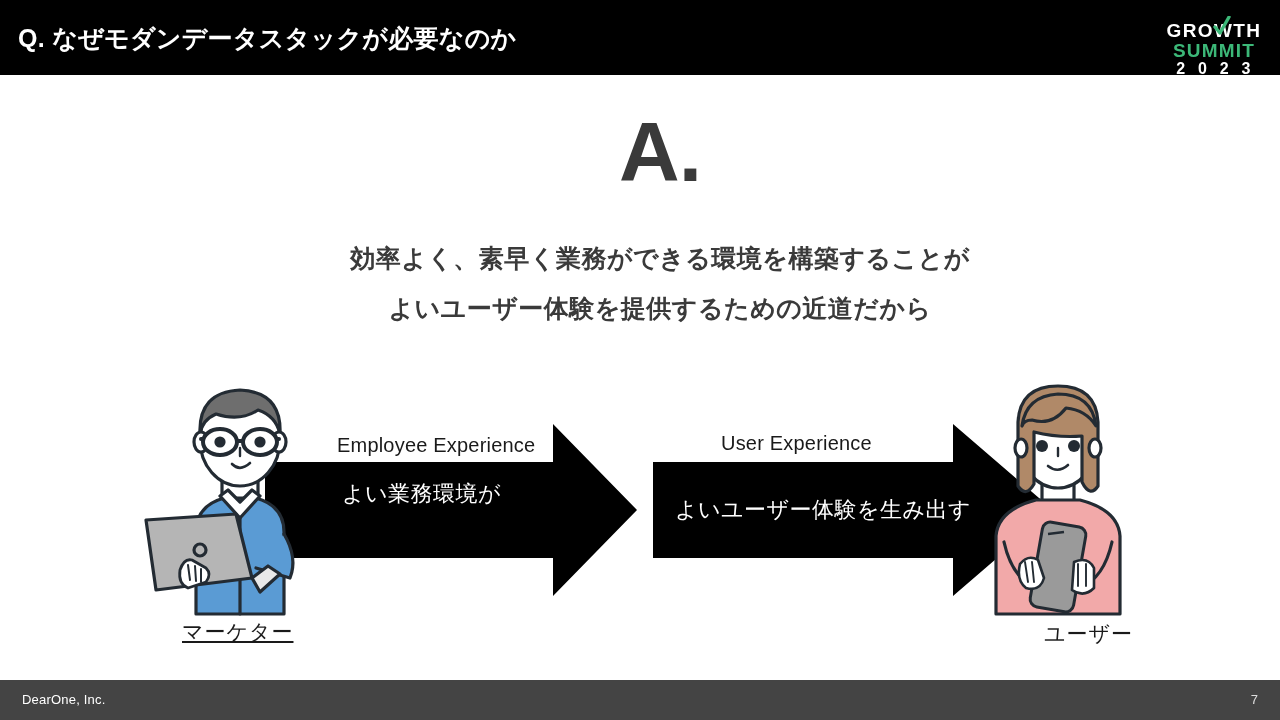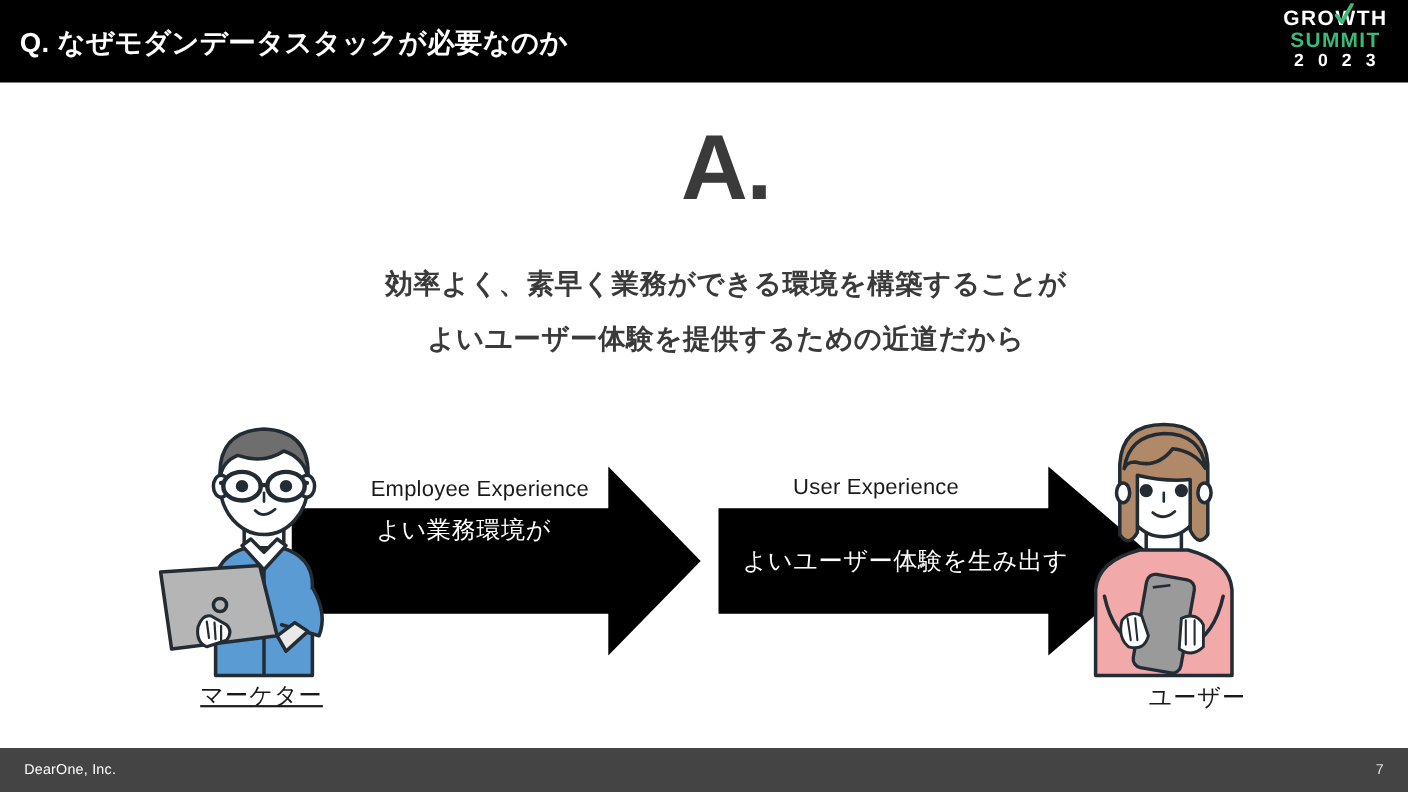--- a/index.html
+++ b/index.html
@@ -24,20 +24,21 @@
   #logo {
     position:absolute; right:18px; top:8px;
     width:96px; height:58px;
     text-align:center;
   }
   .logo-row1 {
     position:relative;
     font-size:19px; font-weight:bold; color:#ffffff;
     letter-spacing:1.4px; line-height:20px;
     white-space:nowrap;
+    margin-top:13px;
   }
   .logo-check {
     position:absolute; left:47px; top:-5px;
     width:18px; height:20px;
   }
   .logo-row2 {
     font-size:19px; font-weight:bold; color:#3cb878;
     letter-spacing:1.2px; line-height:20px;
     white-space:nowrap;
   }
@@ -76,21 +77,21 @@
     letter-spacing:0.2px;
   }
   #caption-ee { left:337px; top:434px; }
   #caption-ue { left:721px; top:432px; }
 
   .arrow-inner-label {
     position:absolute;
     font-size:22px; color:#ffffff; white-space:nowrap;
     letter-spacing:0.5px;
   }
-  #inner-ee { left:342px; top:467px; }
+  #inner-ee { left:342px; top:479px; }
   #inner-ue { left:675px; top:495px; }
 
   .person { position:absolute; }
   #person-marketer { left:140px; top:382px; }
   #person-user { left:978px; top:382px; }
 
   .person-label {
     position:absolute;
     font-size:21px; color:#1a1a1a; white-space:nowrap;
     letter-spacing:1px;

